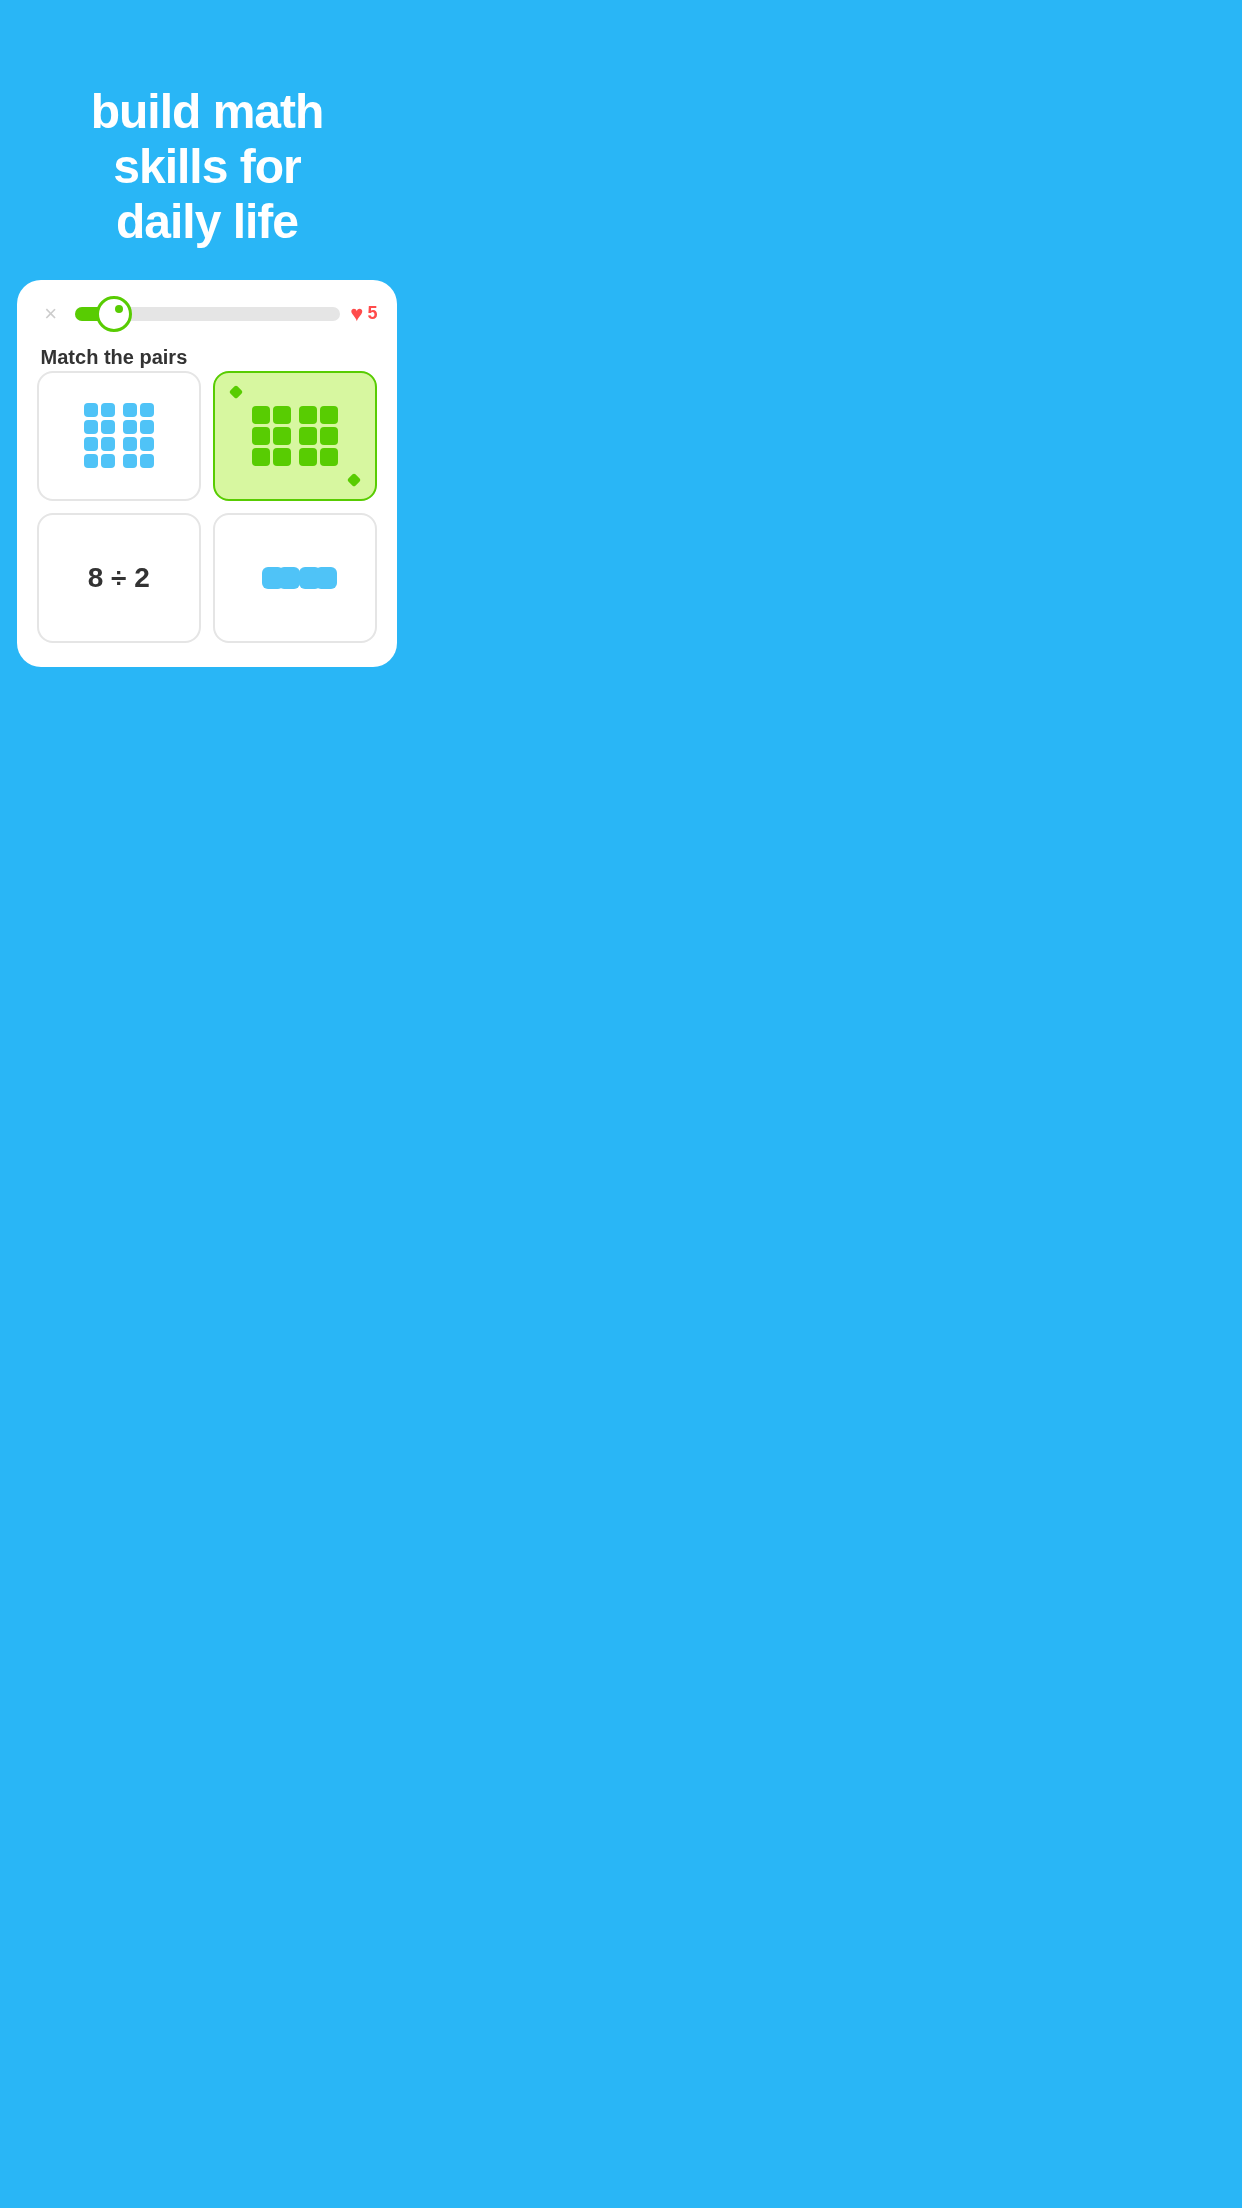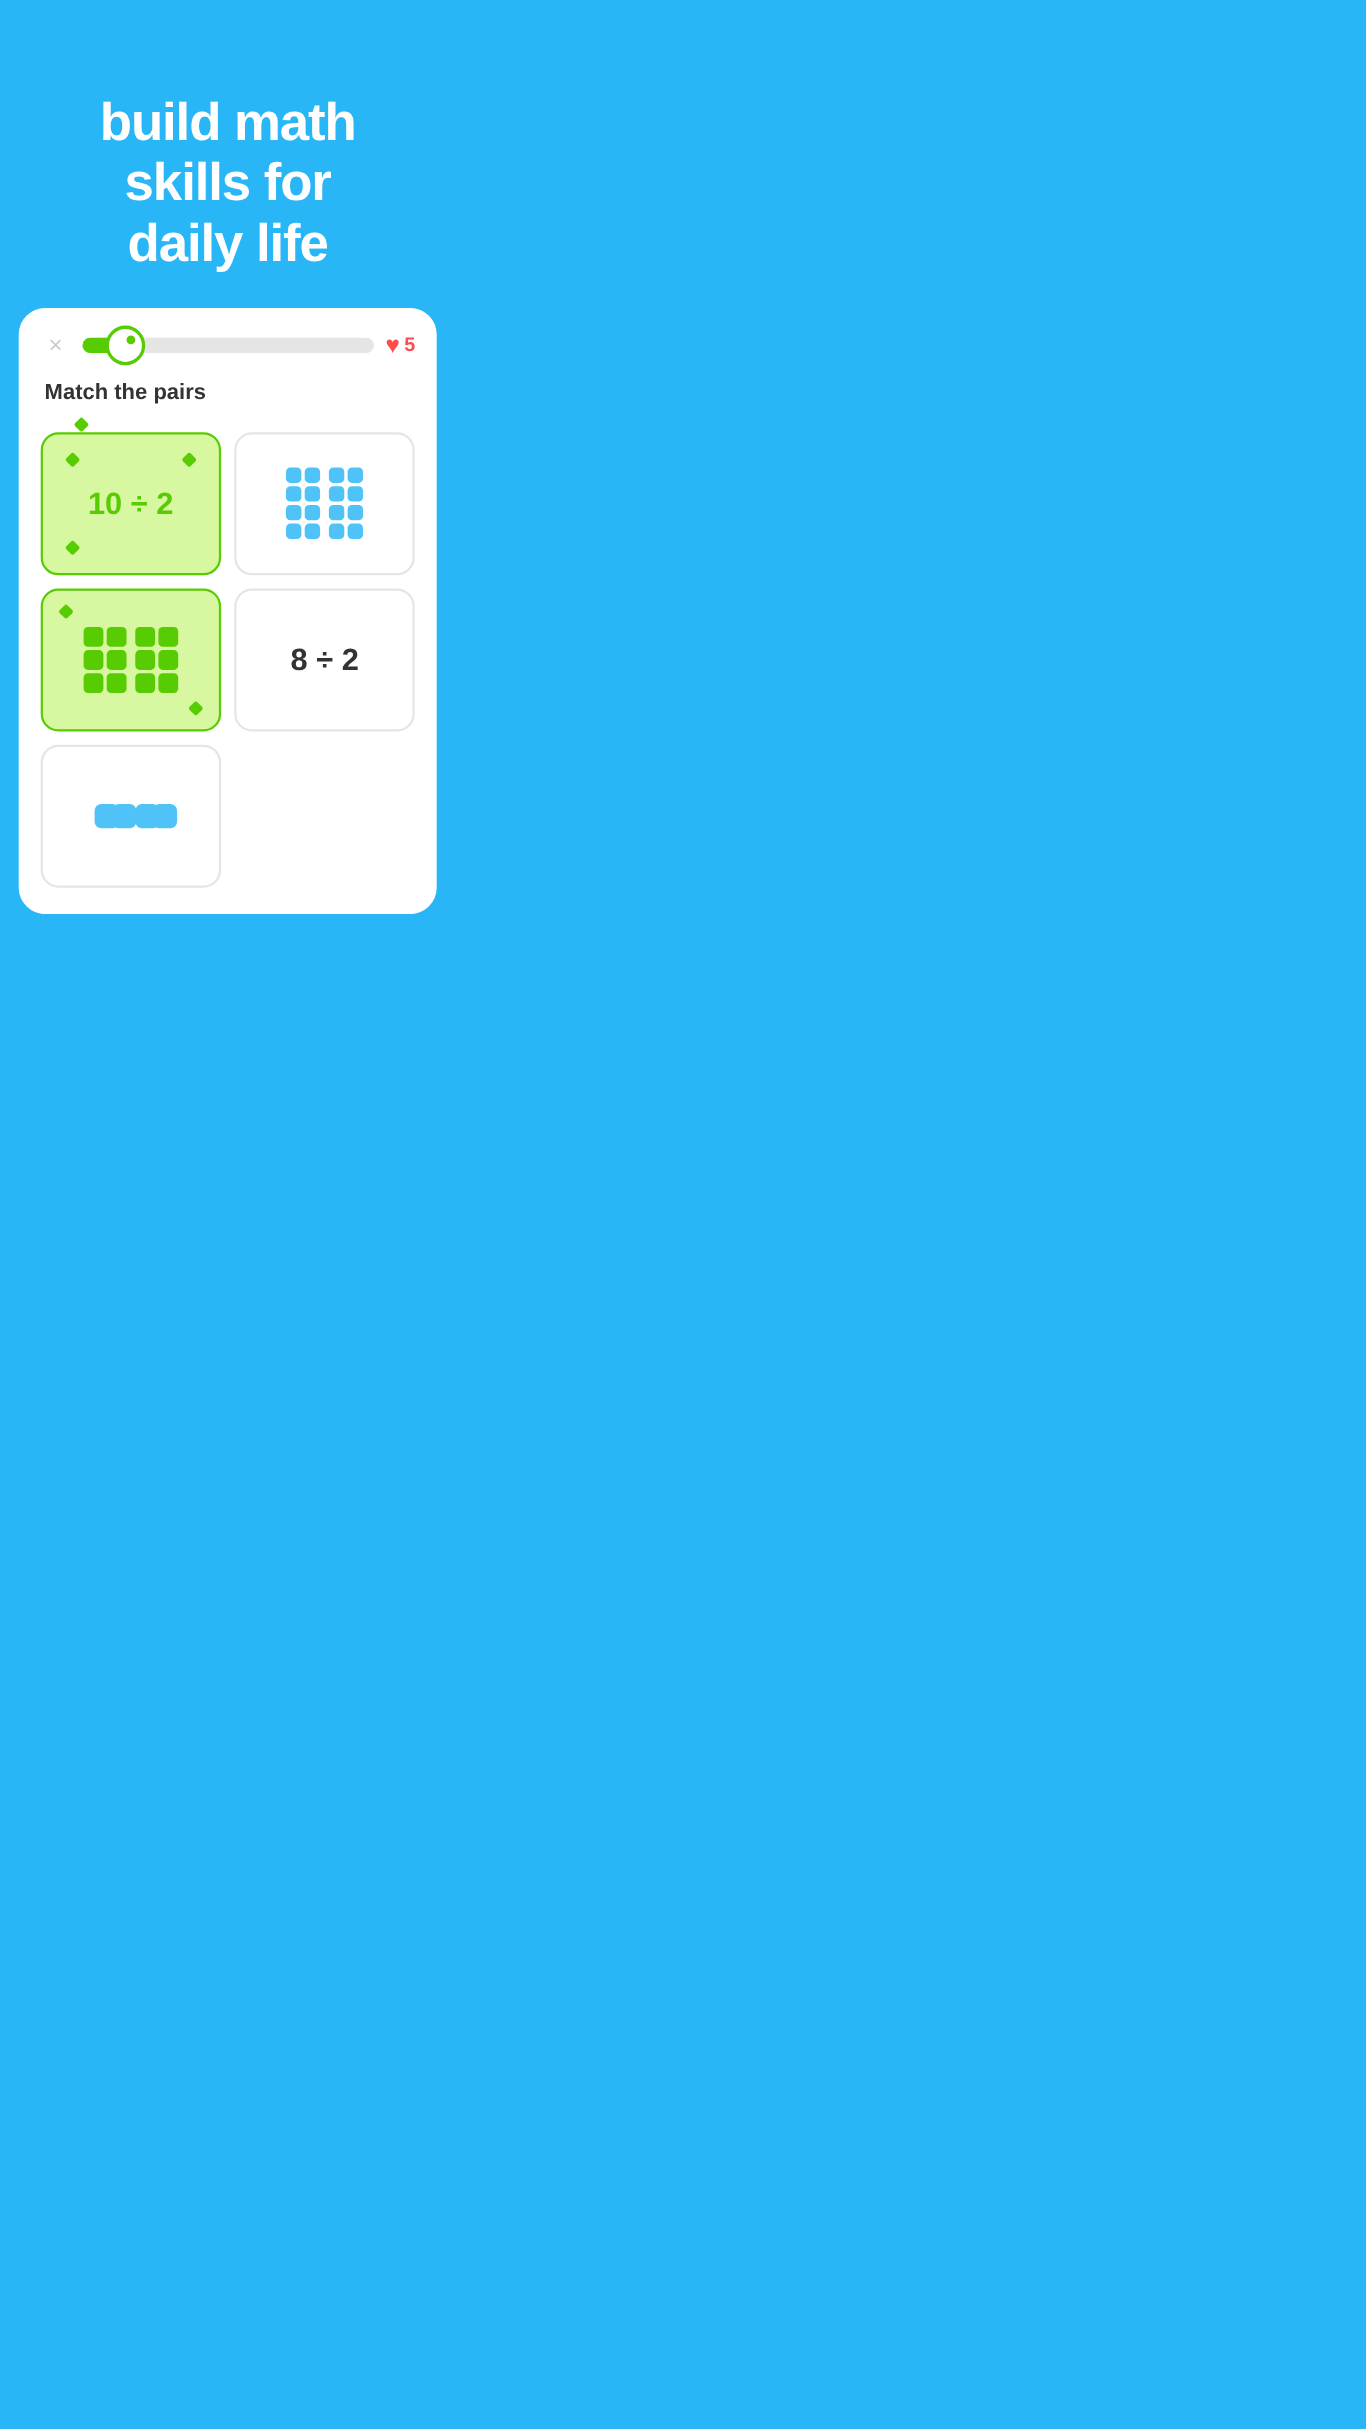--- a/index.html
+++ b/index.html
@@ -121,21 +121,21 @@
     .lives-count {
       color: #FF4B4B;
       font-weight: 800;
       font-size: 18px;
     }
 
     .instruction-text {
       font-size: 20px;
       font-weight: 700;
       color: #333;
-      margin-bottom: 24px;
+      margin-bottom: 2px;
       margin-left: 4px;
     }
 
     .grid {
       display: grid;
       grid-template-columns: 1fr 1fr;
       gap: 12px;
     }
 
     .tile {
@@ -259,27 +259,20 @@
     <div class="lives-section">
       <span class="heart-icon">♥</span>
       <span class="lives-count">5</span>
     </div>
   </div>
 
   <p class="instruction-text">Match the pairs</p>
 
   <div class="grid">
 
-    <div class="tile selected-green">
-      <div class="dot-decoration dot-tl"></div>
-      <div class="dot-decoration dot-tr"></div>
-      <div class="dot-decoration dot-bl"></div>
-      <div class="dot-decoration dot-above"></div>
-      <span class="tile-text green">10 ÷ 2</span>
-    </div>
 
     <div class="tile">
       <div class="blocks-grid">
         <div class="block-group cols-2">
           <div class="block-cell blue" style="width:14px;height:14px;"></div>
           <div class="block-cell blue" style="width:14px;height:14px;"></div>
           <div class="block-cell blue" style="width:14px;height:14px;"></div>
           <div class="block-cell blue" style="width:14px;height:14px;"></div>
           <div class="block-cell blue" style="width:14px;height:14px;"></div>
           <div class="block-cell blue" style="width:14px;height:14px;"></div>

